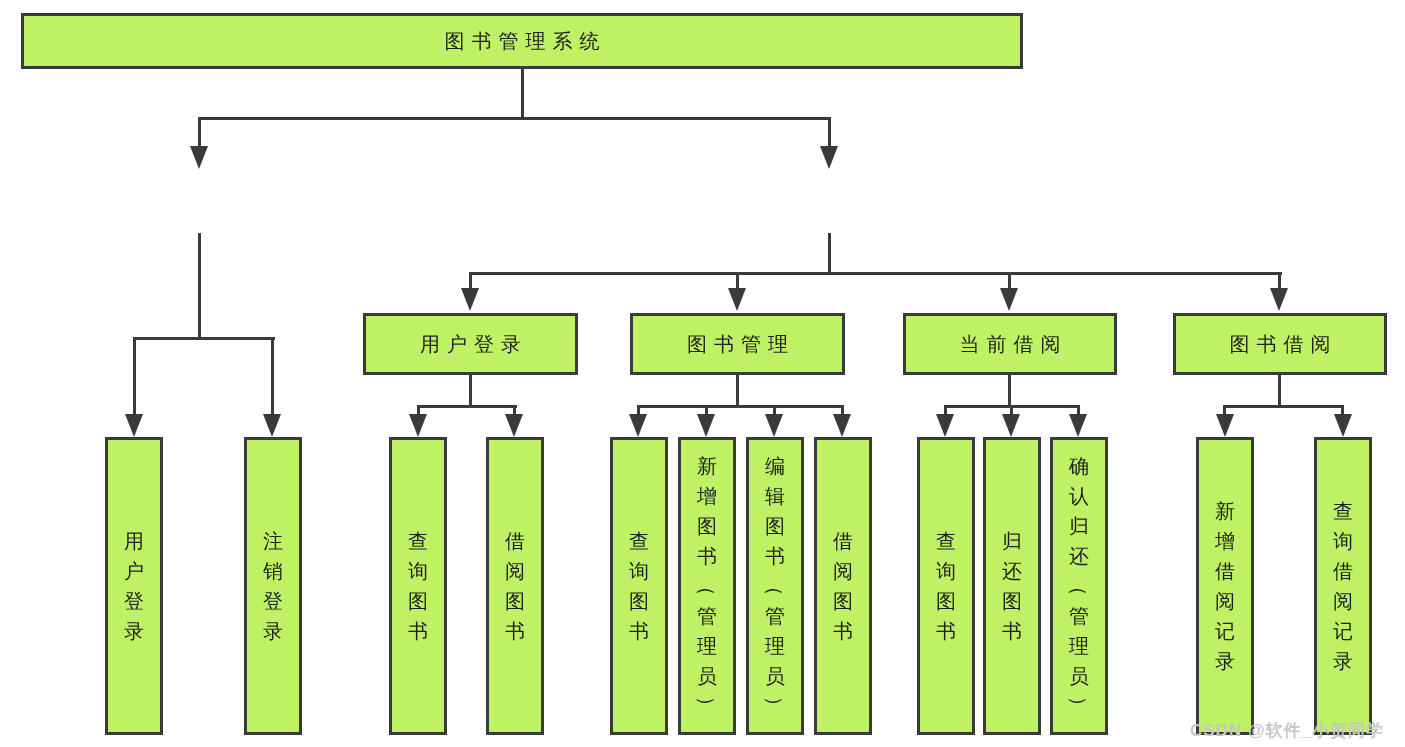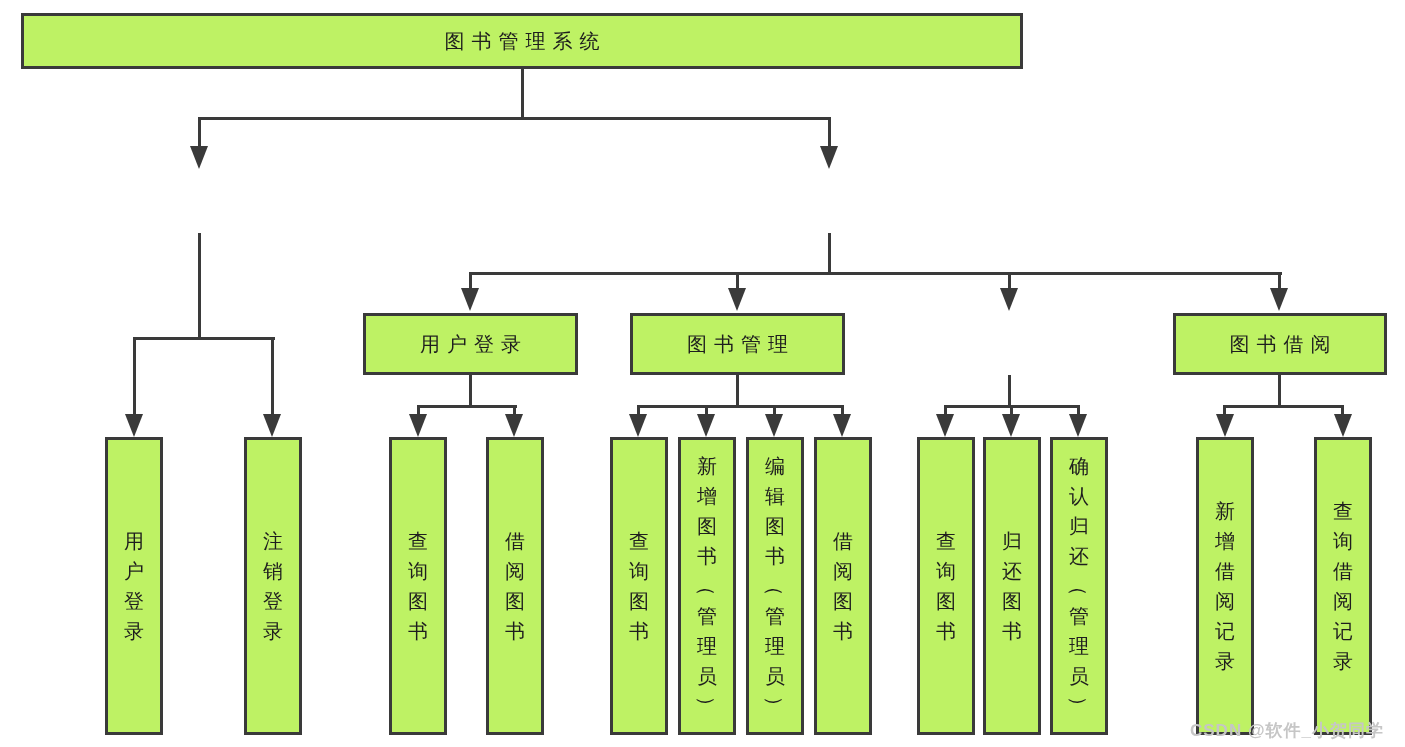--- a/index.html
+++ b/index.html
@@ -124,20 +124,23 @@
     <span class="hlabel">图书管理系统</span>
   </div>
 
 
   <div class="box" style="left:363px;top:313px;width:215px;height:62px">
     <span class="hlabel">用户登录</span>
   </div>
   <div class="box" style="left:630px;top:313px;width:215px;height:62px">
     <span class="hlabel">图书管理</span>
   </div>
+  <div class="box" style="left:903px;top:313px;width:214px;height:62px">
+    <span class="hlabel">当前借阅</span>
+  </div>
   <div class="box" style="left:1173px;top:313px;width:214px;height:62px">
     <span class="hlabel">图书借阅</span>
   </div>
 
   <div class="box" style="left:105px;top:437px;width:58px;height:298px">
     <span class="vlabel">
         <span class="vch">用</span>
         <span class="vch">户</span>
         <span class="vch">登</span>
         <span class="vch">录</span>

